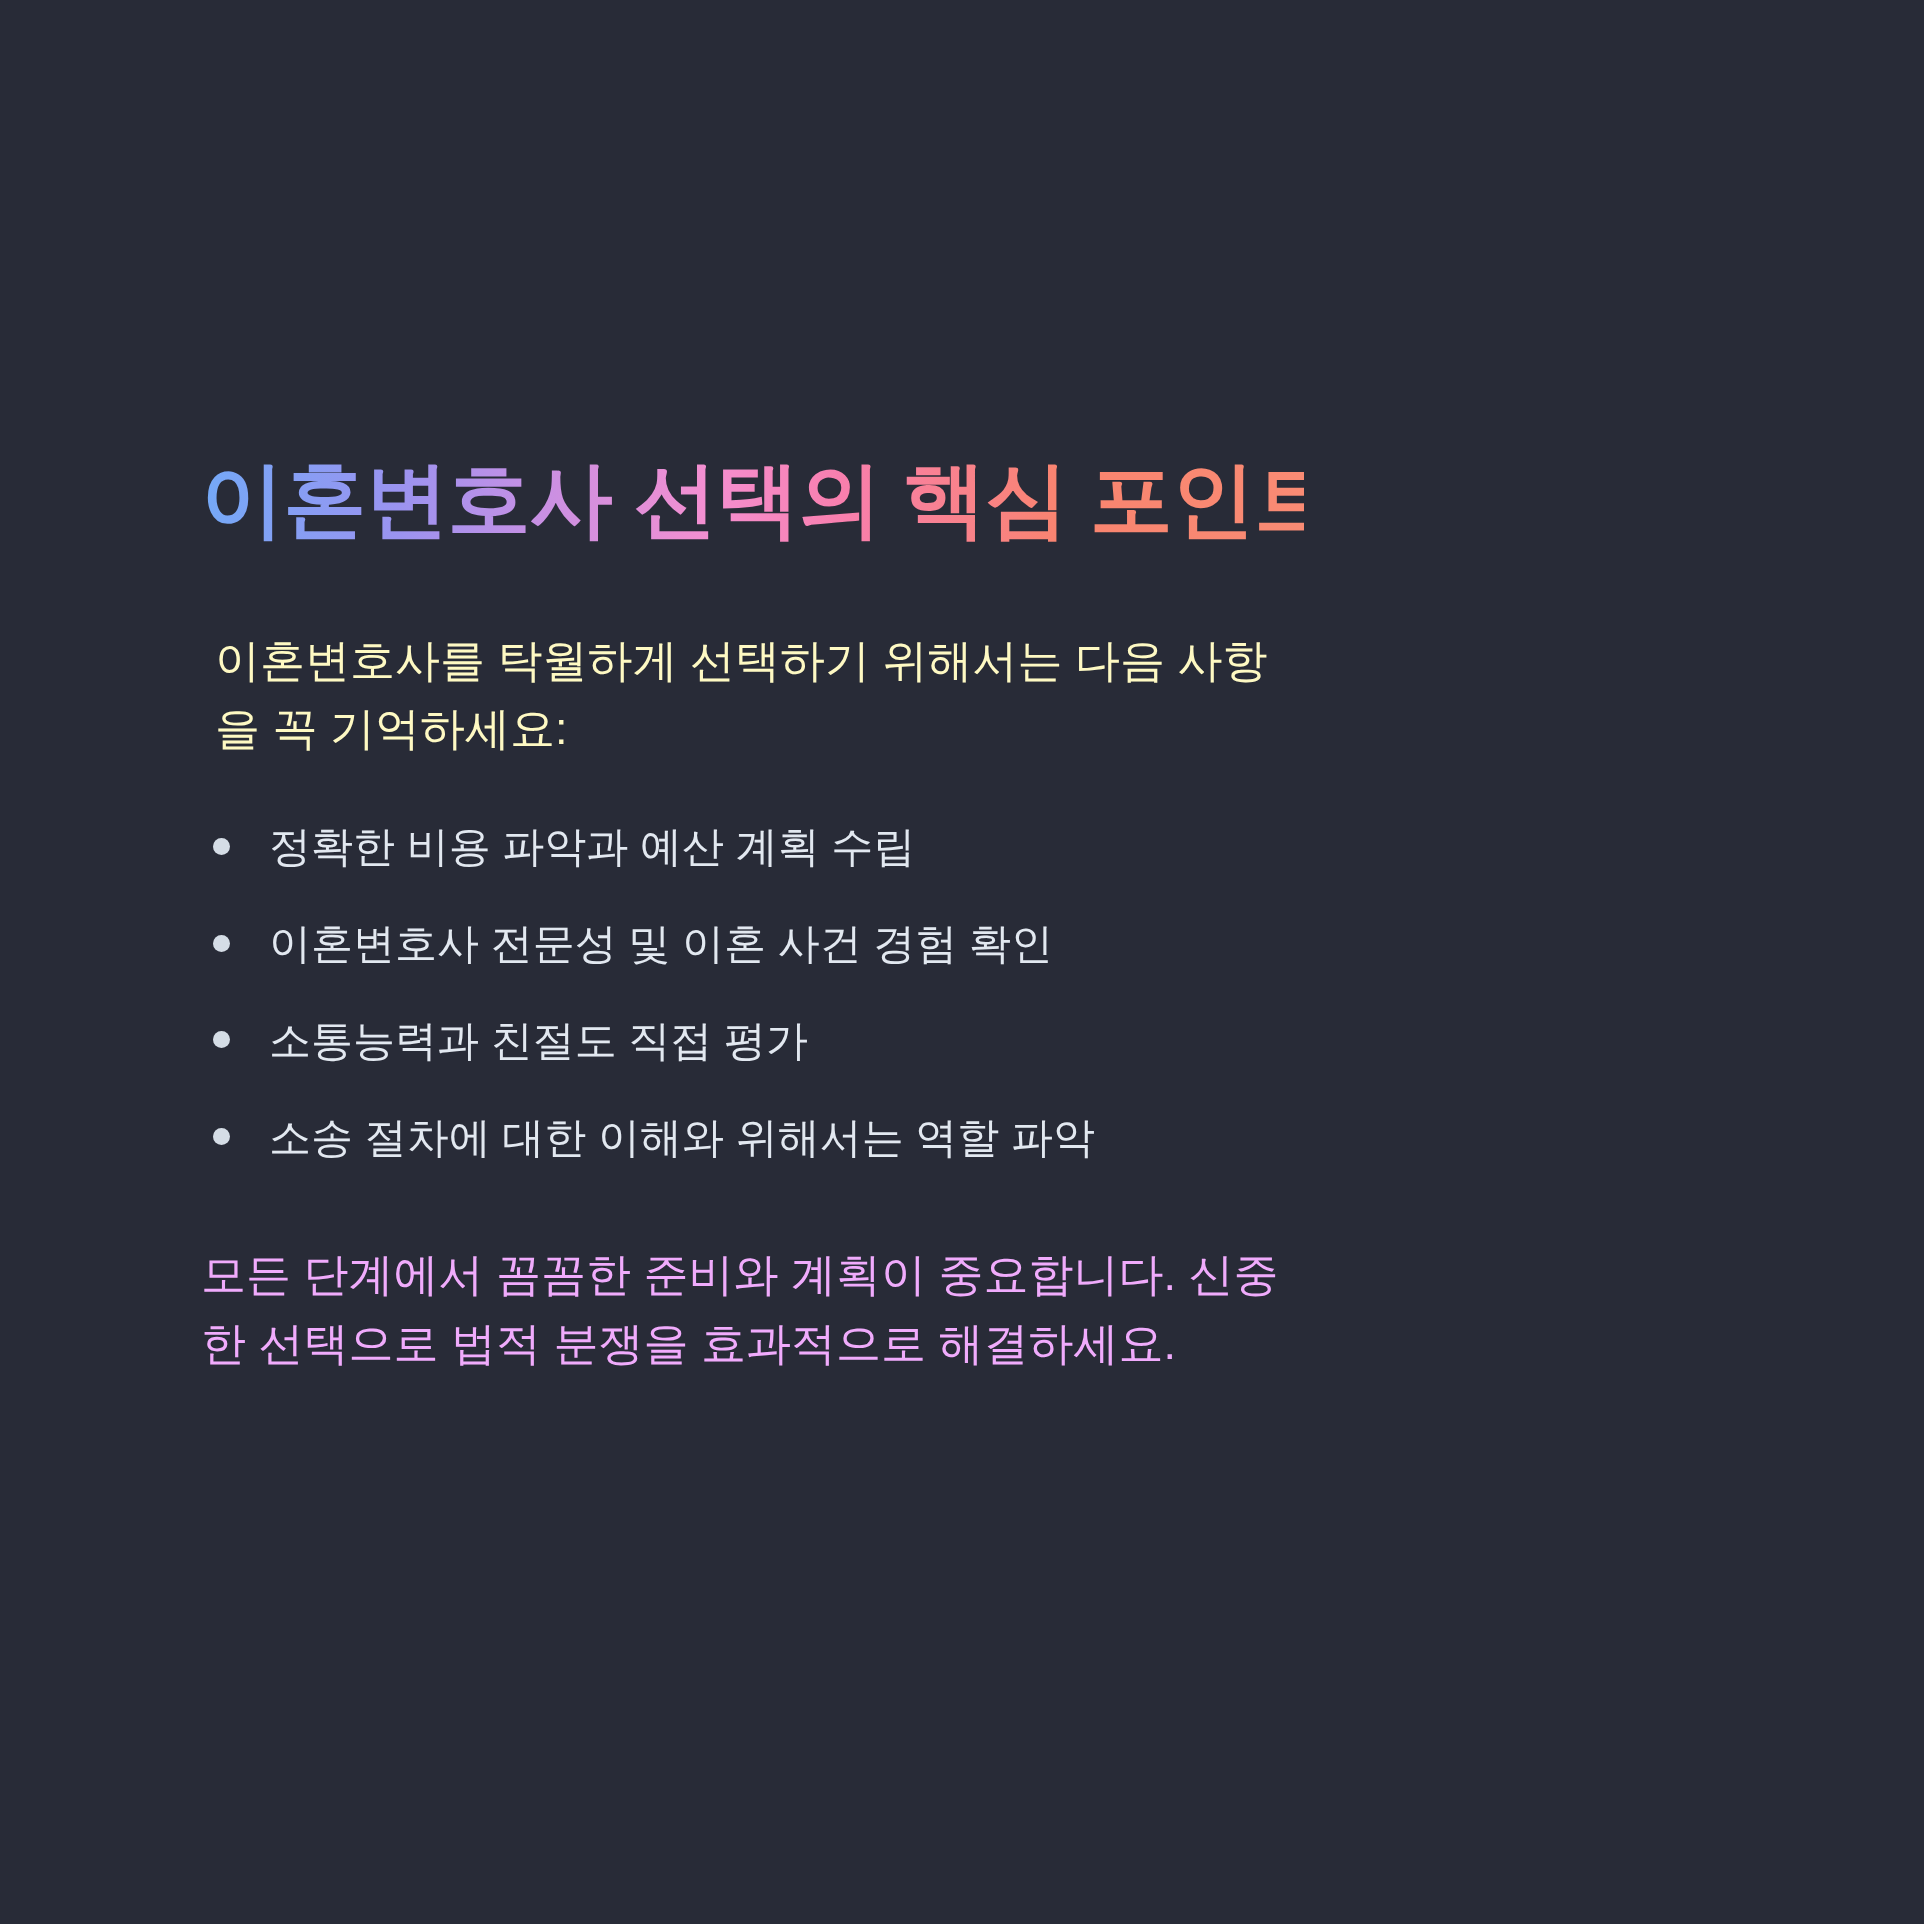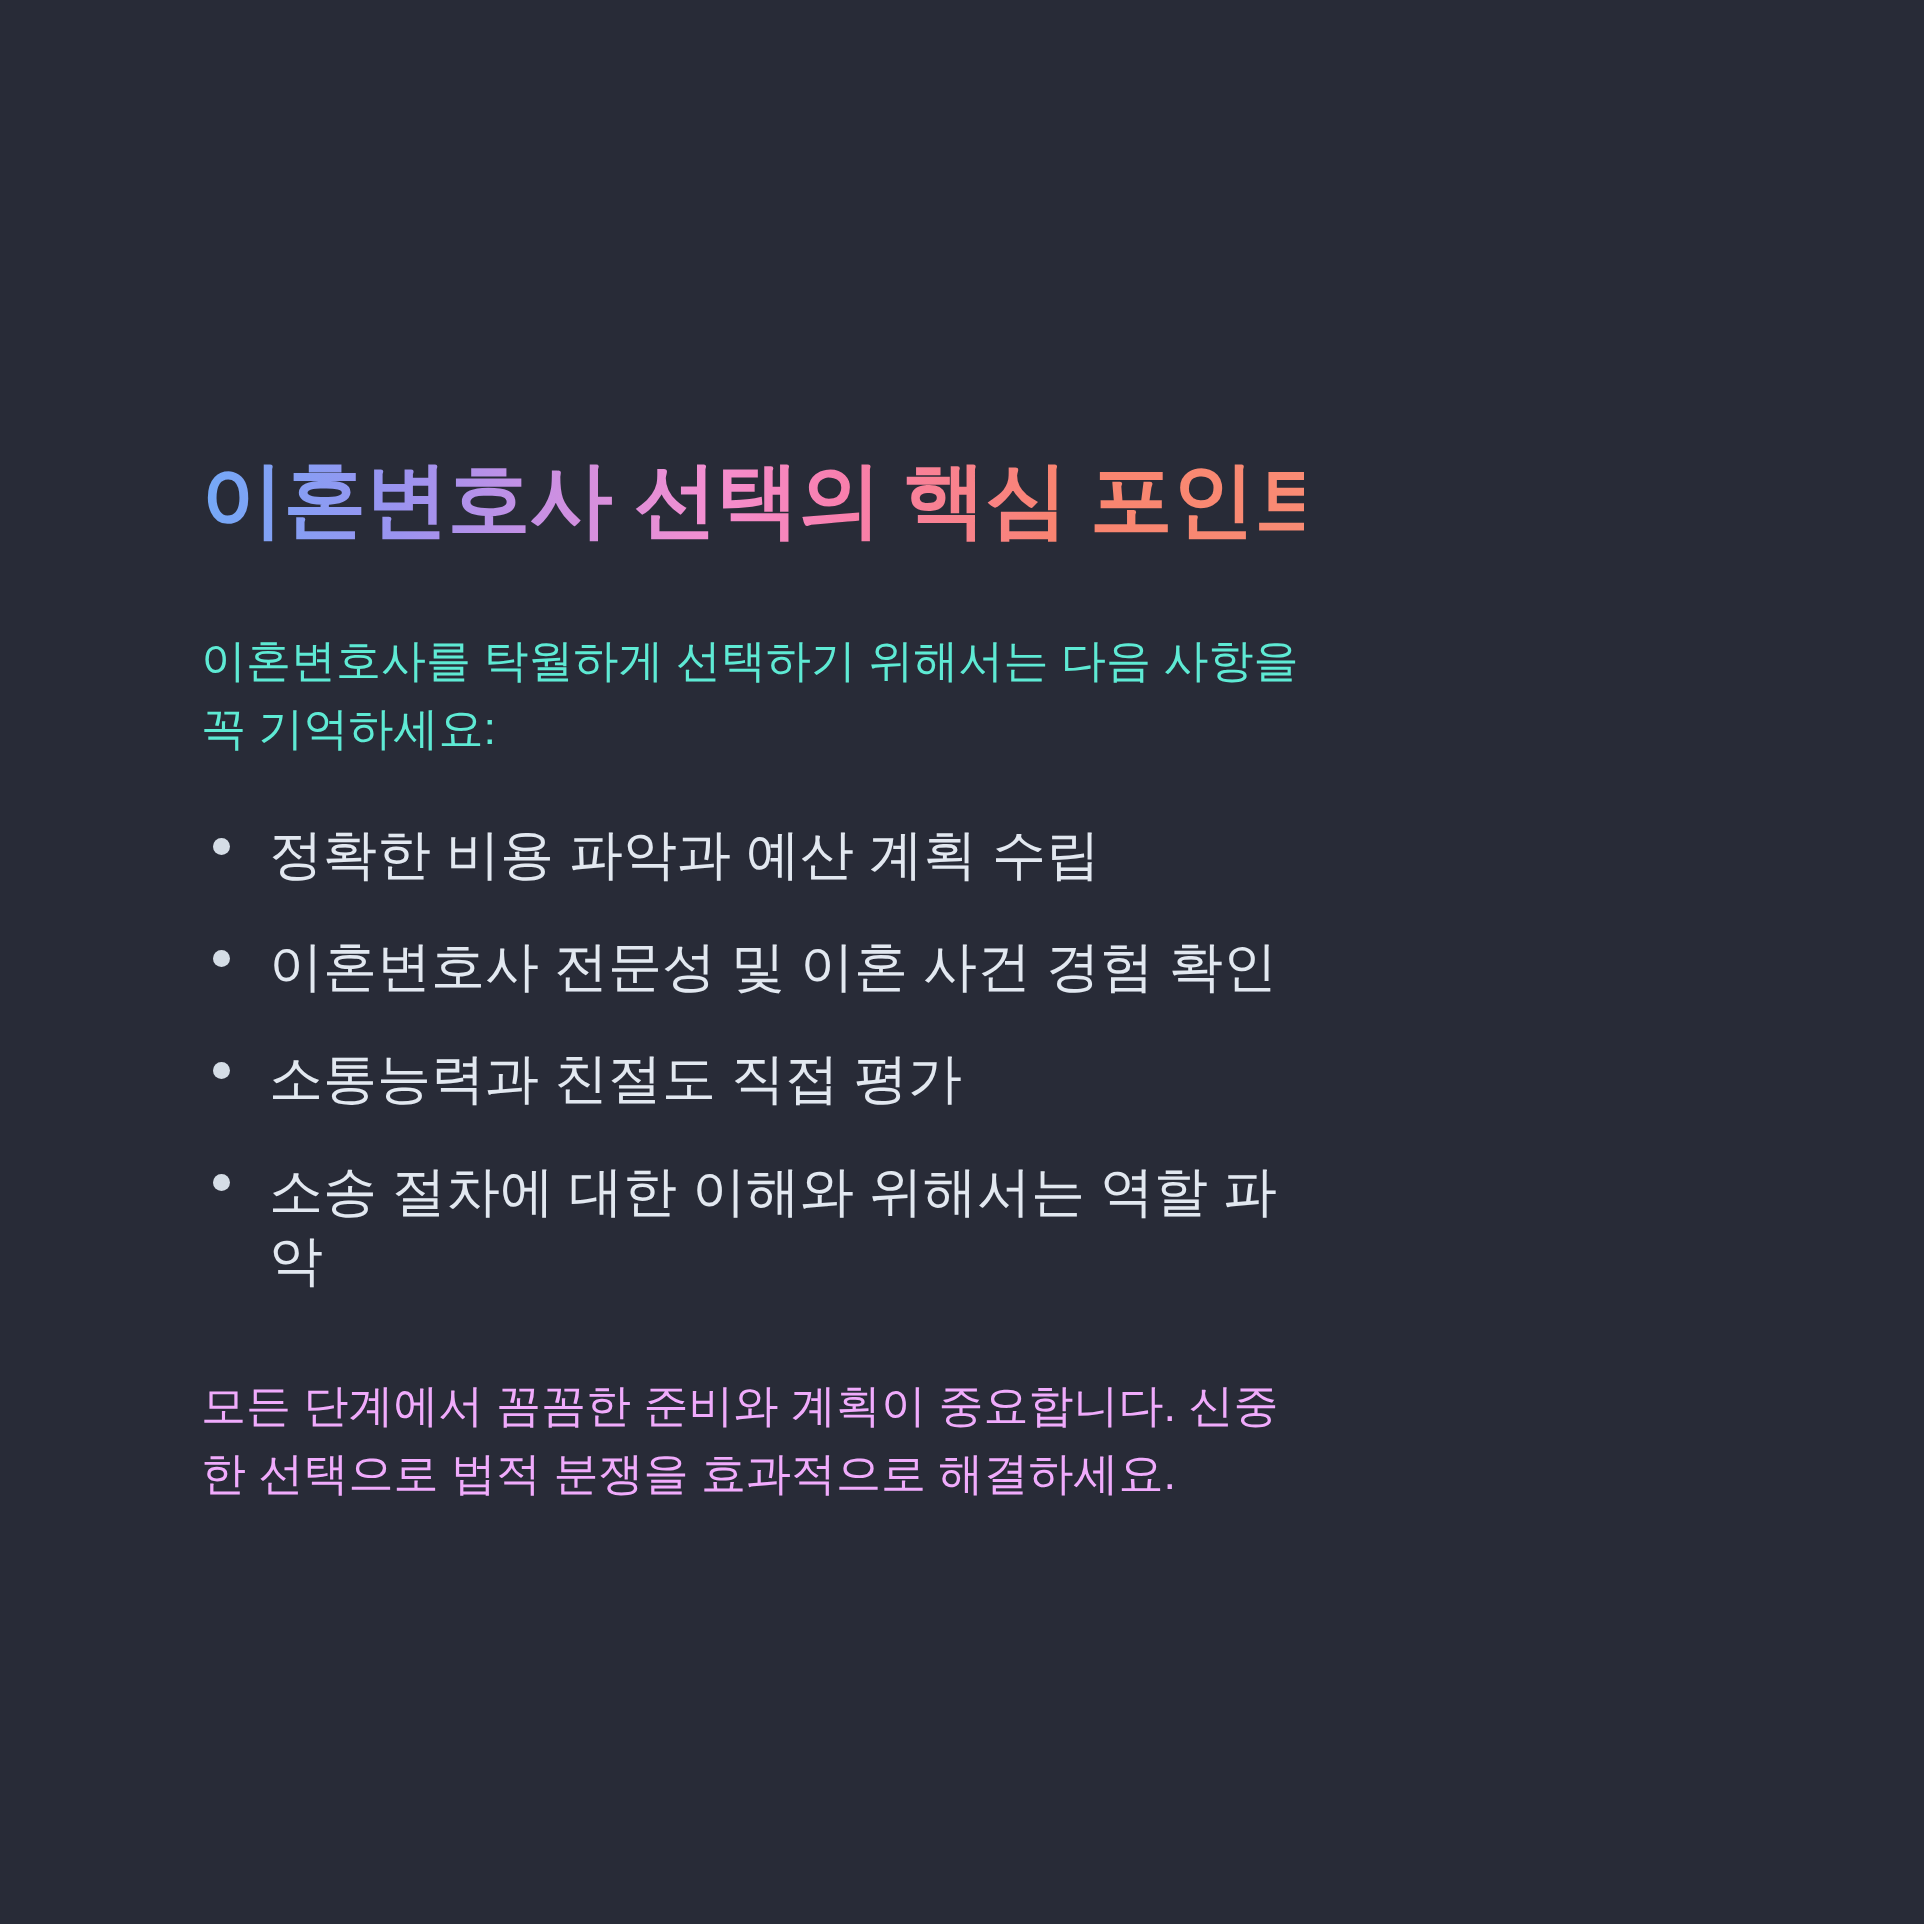--- a/index.html
+++ b/index.html
@@ -38,39 +38,39 @@
         #f9846f 78%,
         #f98b74 100%);
     -webkit-background-clip: text;
     background-clip: text;
     color: transparent;
     -webkit-text-fill-color: transparent;
     white-space: nowrap;
   }
 
   .intro-text {
-    margin: 77px 0 0 0;
+    margin: 77px 0 0 14px;
     font-size: 45px;
     line-height: 1.5;
     font-weight: 400;
-    color: #5eead4;
+    color: #fef9c3;
     max-width: 1524px;
   }
 
   .points-list {
     list-style: none;
     margin: 58px 0 0 0;
     padding: 0;
   }
 
   .point-item {
     position: relative;
     padding-left: 68px;
     margin-bottom: 43px;
-    font-size: 54px;
+    font-size: 42px;
     line-height: 1.28;
     color: #e2e8f0;
   }
   .point-item:last-child { margin-bottom: 0; }
 
   .point-bullet {
     position: absolute;
     left: 12px;
     top: 17.6px;
     width: 17px;

